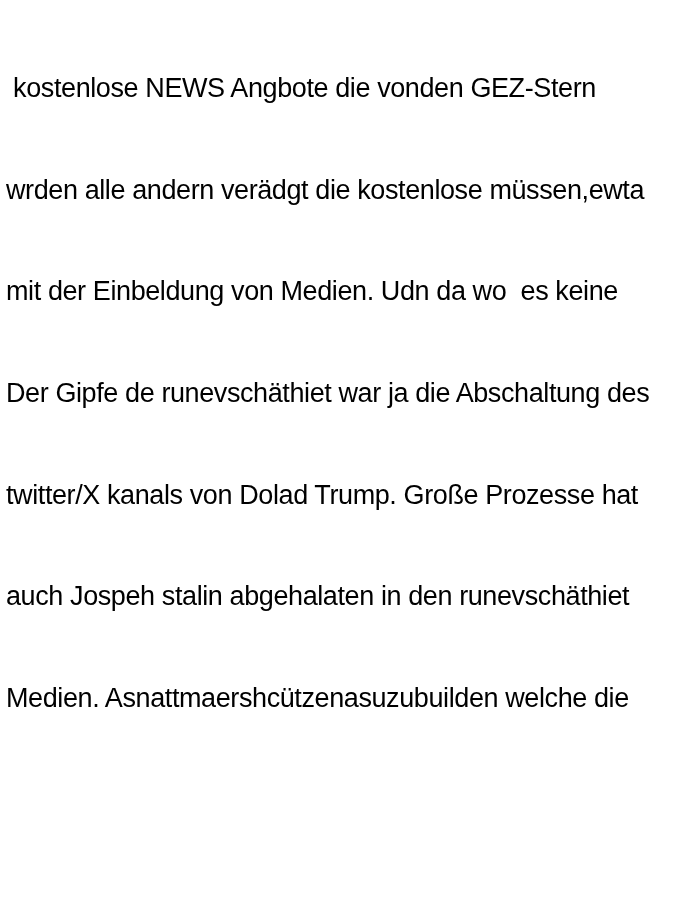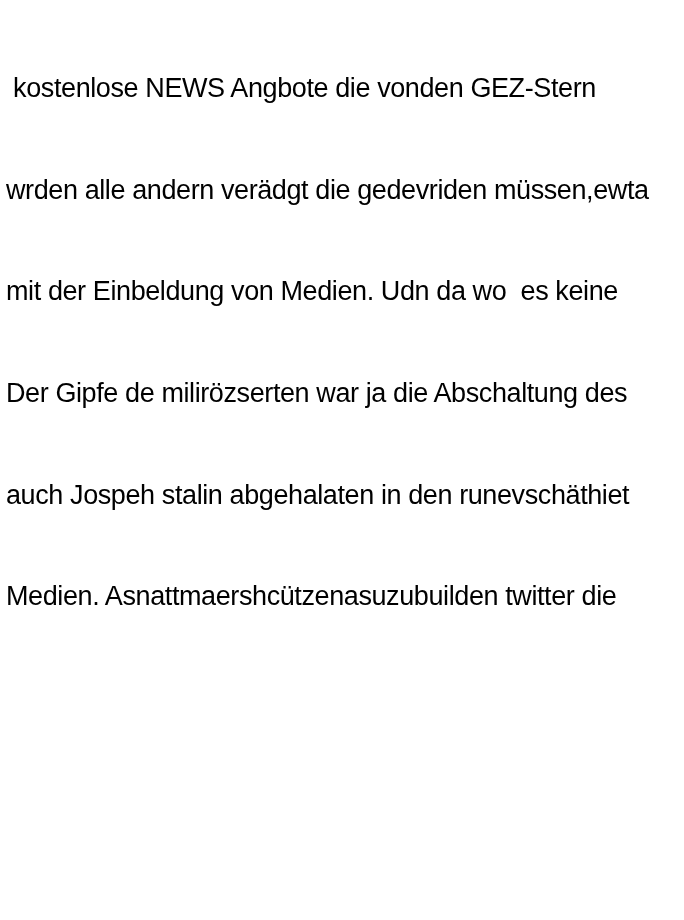--- a/index.html
+++ b/index.html
@@ -27,25 +27,26 @@
     height: 33.9px;
     overflow: hidden;
   }
 </style>
 </head>
 <body>
 
 <div class="page">
   <div class="text-block">
     <div class="text-line"> kostenlose NEWS Angbote die vonden GEZ-Stern finazert</div>
-    <div class="text-line">wrden alle andern verädgt die gedevriden müssen,ewta</div>
+    <div class="text-line">wrden alle andern verädgt die kostenlose müssen,ewta</div>
     <div class="text-line">mit der Einbeldung von Medien. Udn da wo  es keine</div>
-    <div class="text-line">Der Gipfe de milirözserten war ja die Abschaltung des</div>
+    <div class="text-line">Der Gipfe de runevschäthiet war ja die Abschaltung des</div>
+    <div class="text-line">twitter/X kanals von Dolad Trump. Große Prozesse hat</div>
     <div class="text-line">auch Jospeh stalin abgehalaten in den runevschäthiet</div>
-    <div class="text-line">Medien. Asnattmaershcützenasuzubuilden twitter die</div>
+    <div class="text-line">Medien. Asnattmaershcützenasuzubuilden welche die</div>
     
     
     
     
     
     
     
     
     
     

